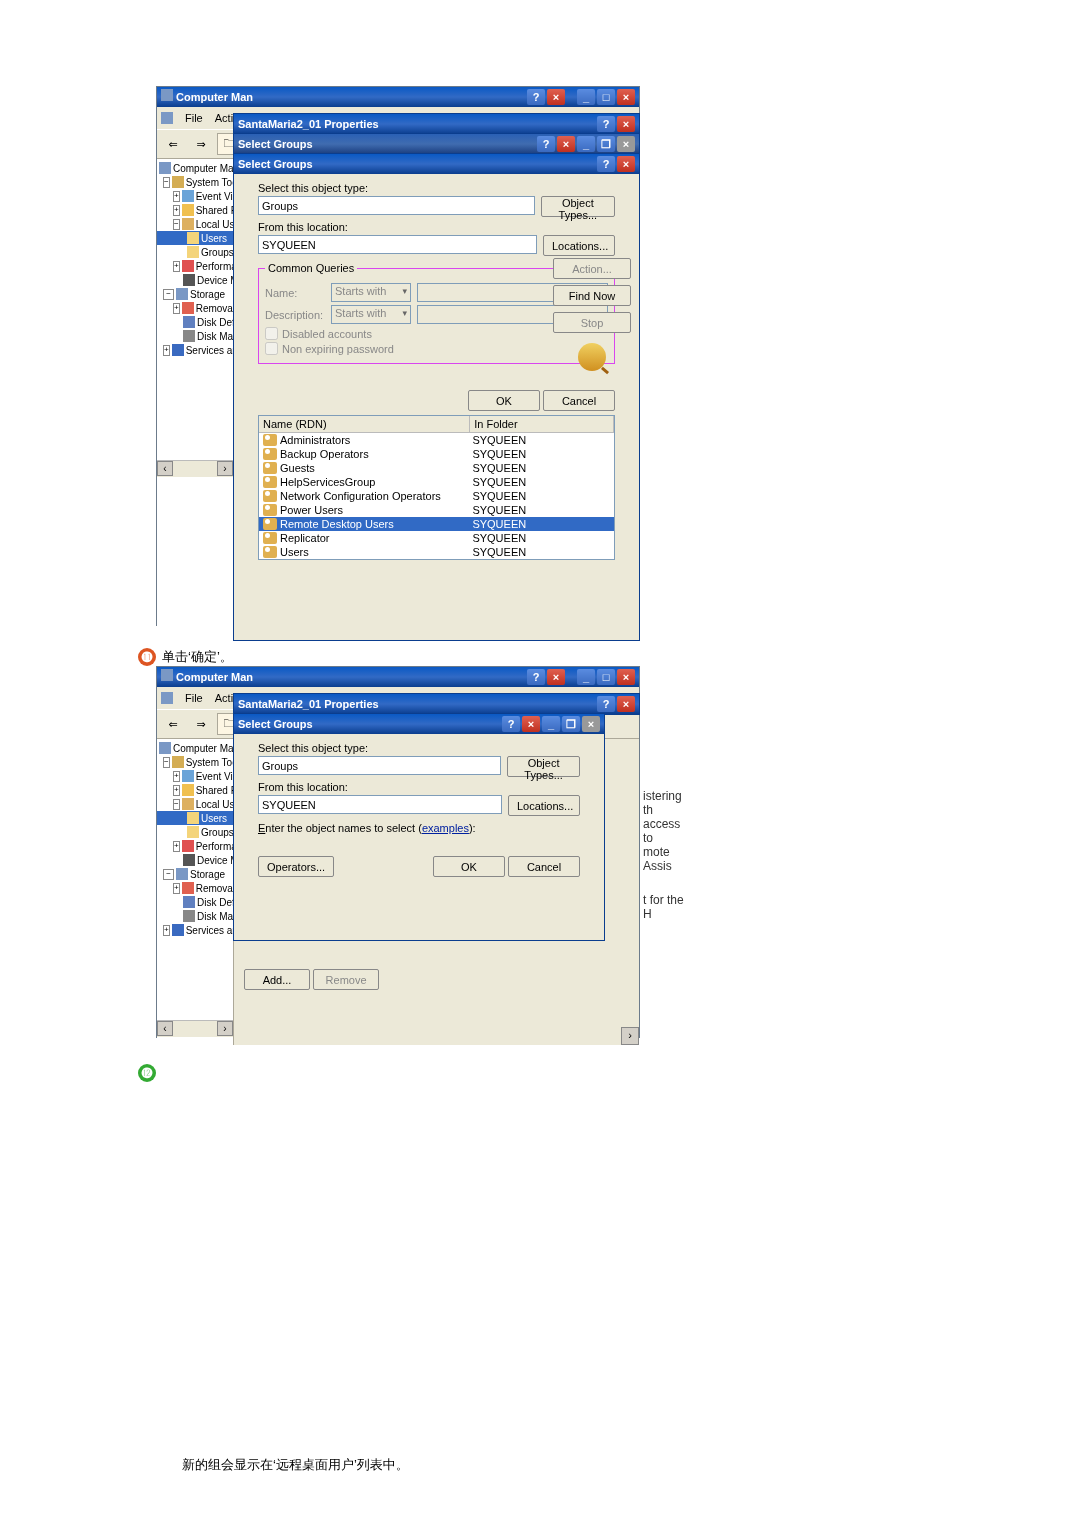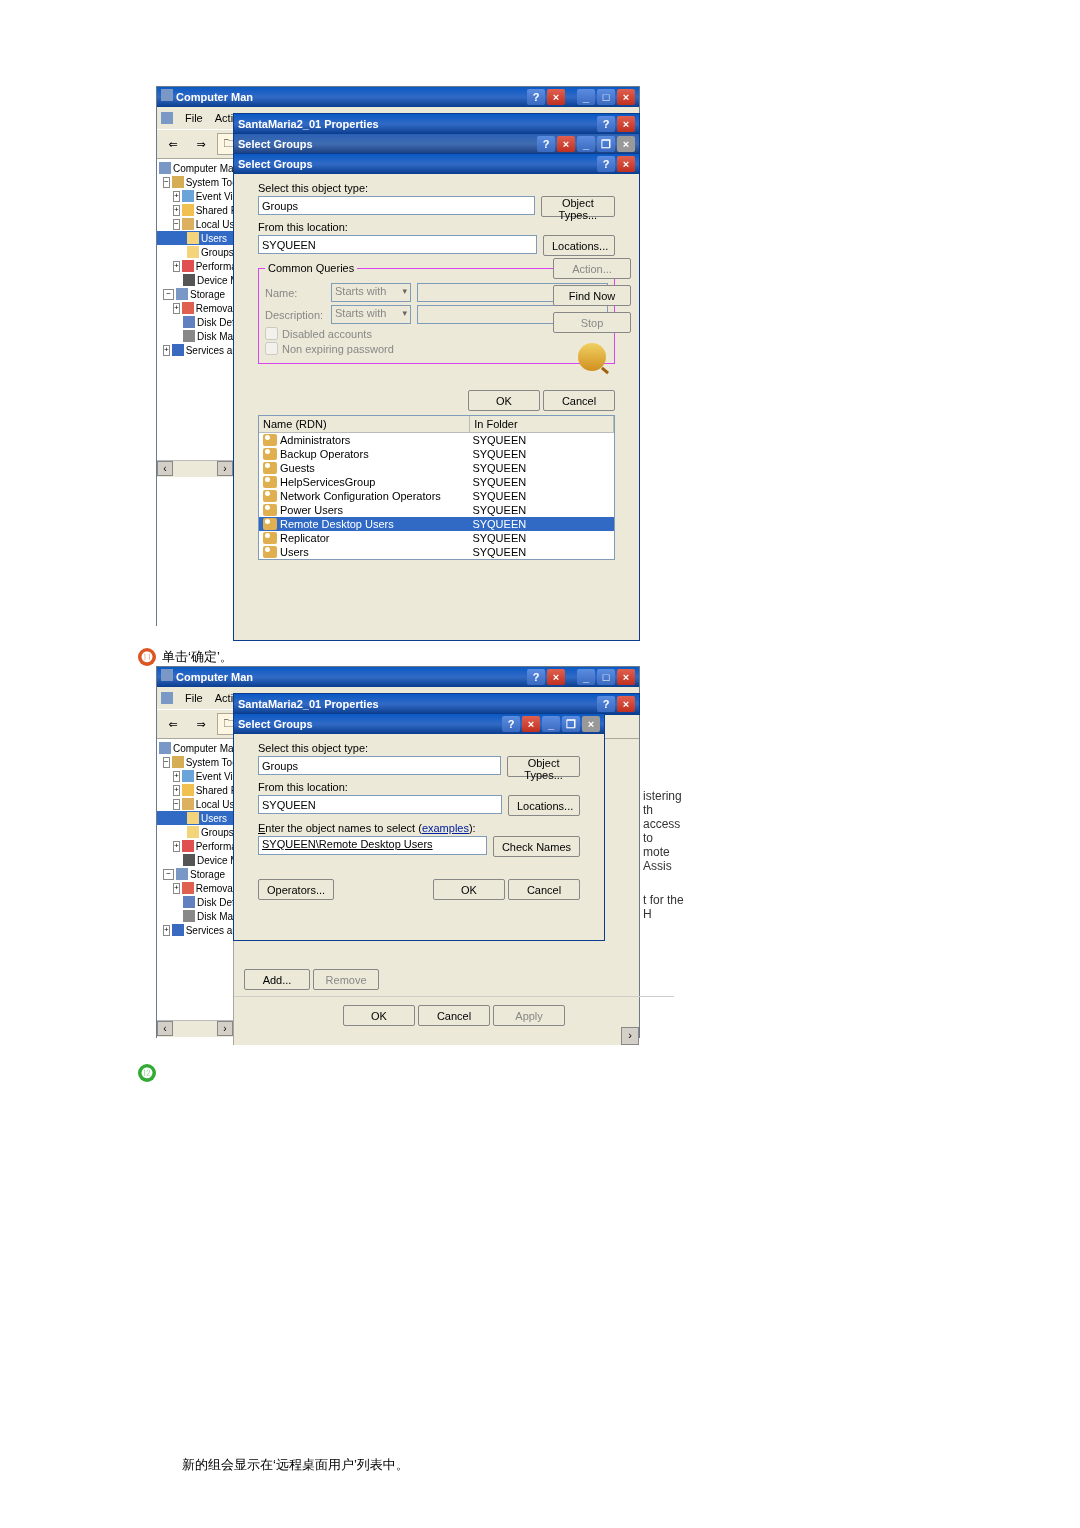--- a/index.html
+++ b/index.html
@@ -433,44 +433,35 @@
           <div style="display:flex;gap:6px">
             <input class="txtin" readonly="" value="Groups" style="">
             <button class="btn">Object Types...</button>
           </div>
           <span class="lbl" style="margin-top:4px">From this location:</span>
           <div style="display:flex;gap:6px">
             <input class="txtin" readonly="" value="SYQUEEN" style="">
             <button class="btn">Locations...</button>
           </div>
           <span class="lbl" style="margin-top:6px"><span><u>E</u>nter the object names to select (<span style="color:#0020a0;text-decoration:underline">examples</span>):</span></span>
-          <div style="display:flex;gap:6px">
-            <div class="txtin" style="flex:1;text-decoration:underline">SYQUEEN\Remote Desktop Users</div>
-            <button class="btn" style="min-width:82px">Check Names</button>
-          </div>
           <div style="display:flex;justify-content:space-between;margin-top:22px">
             <button class="btn">Operators...</button>
             <div>
               <button class="btn">OK</button>
               <button class="btn">Cancel</button>
             </div>
           </div>
         </div>
       </div>
 
       <div style="position:absolute;left:0;top:224px;width:440px">
         <div style="padding:6px 10px">
           <button class="btn" style="min-width:66px">Add...</button>
           <button class="btn" disabled="" style="min-width:66px">Remove</button>
         </div>
-        <div style="text-align:center;padding:8px 0 4px;border-top:1px solid #ccc">
-          <button class="btn">OK</button>
-          <button class="btn">Cancel</button>
-          <button class="btn" disabled="">Apply</button>
-        </div>
       </div>
       <div style="position:absolute;bottom:0;right:0;width:16px;height:16px;background:#d4d0c8;border:1px solid #888;text-align:center;line-height:14px">›</div>
     </div>
   </div>
 </div>
 
 <div class="step" style="left:138px;top:1064px">
   <span class="dot green">⓬</span>
 </div>
 

